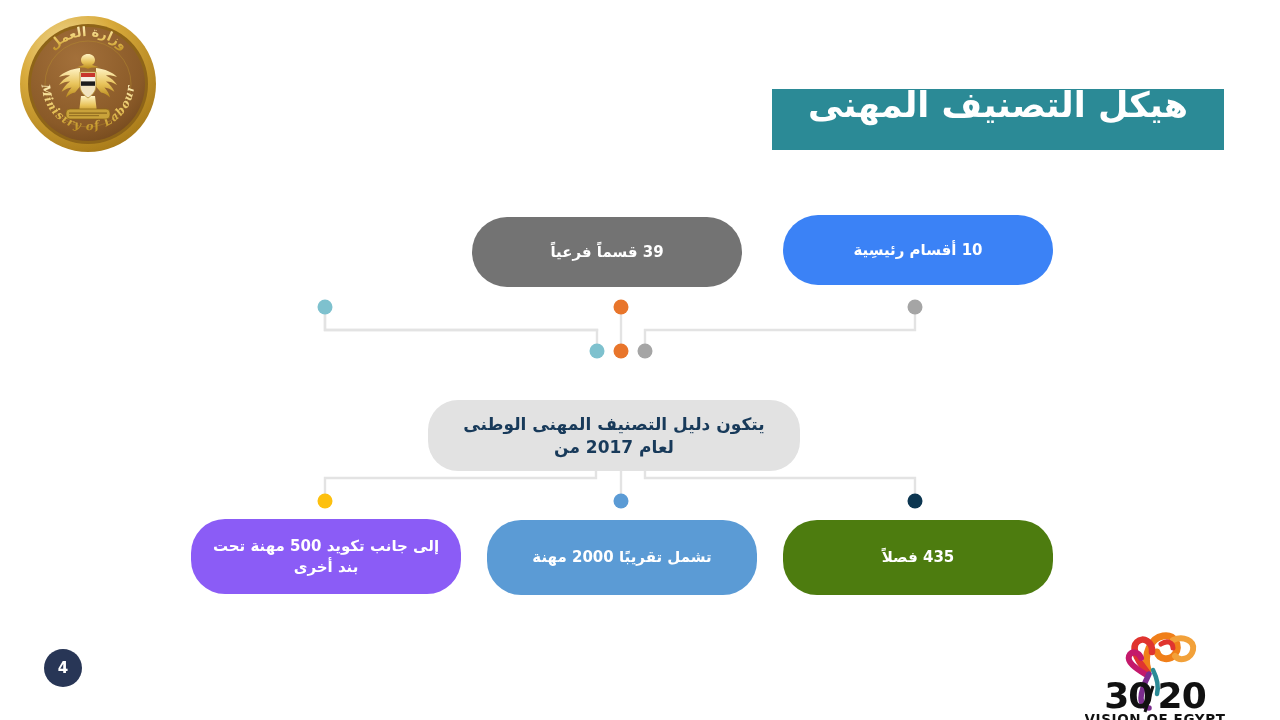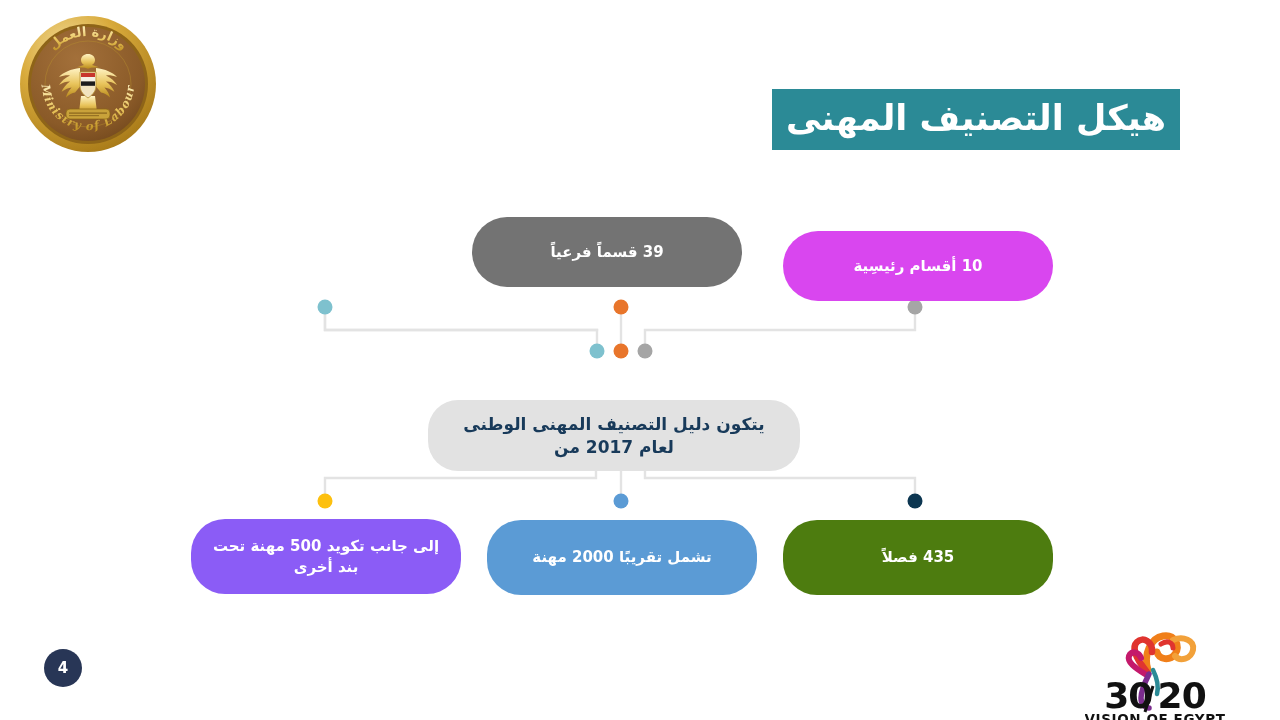--- a/index.html
+++ b/index.html
@@ -16,25 +16,25 @@
     height: 720px;
     background: #ffffff;
     overflow: hidden;
   }
 
   
   .title-bar {
     position: absolute;
     left: 772px;
     top: 89px;
-    width: 408px;
+    width: 452px;
     height: 61px;
     background: #2b8a96;
     display: flex;
-    align-items: center;
+    align-items: flex-start;
     justify-content: center;
     direction: rtl;
   }
   .title-bar .title-text {
     color: #ffffff;
     font-size: 35px;
     font-weight: bold;
     letter-spacing: 0px;
     line-height: 1;
     white-space: nowrap;
@@ -74,21 +74,21 @@
     border-radius: 36px;
   }
   .pill-bottom {
     width: 270px;
     height: 75px;
     border-radius: 34px;
   }
 
   #pill-babs      { left: 190px; top: 217px; background: #7ec1ce; }
   #pill-subdiv    { left: 472px; top: 217px; background: #737373; }
-  #pill-maindiv   { left: 783px; top: 231px; background: #d946ef; }
+  #pill-maindiv   { left: 783px; top: 215px; background: #3b82f6; }
 
   #pill-other500  { left: 191px; top: 519px; background: #8b5cf6; }
   #pill-jobs5000  { left: 487px; top: 520px; background: #5b9bd5; }
   #pill-chapters  { left: 783px; top: 520px; background: #4d7c0f; }
 
   
   #center-box {
     position: absolute;
     left: 428px;
     top: 363px;

